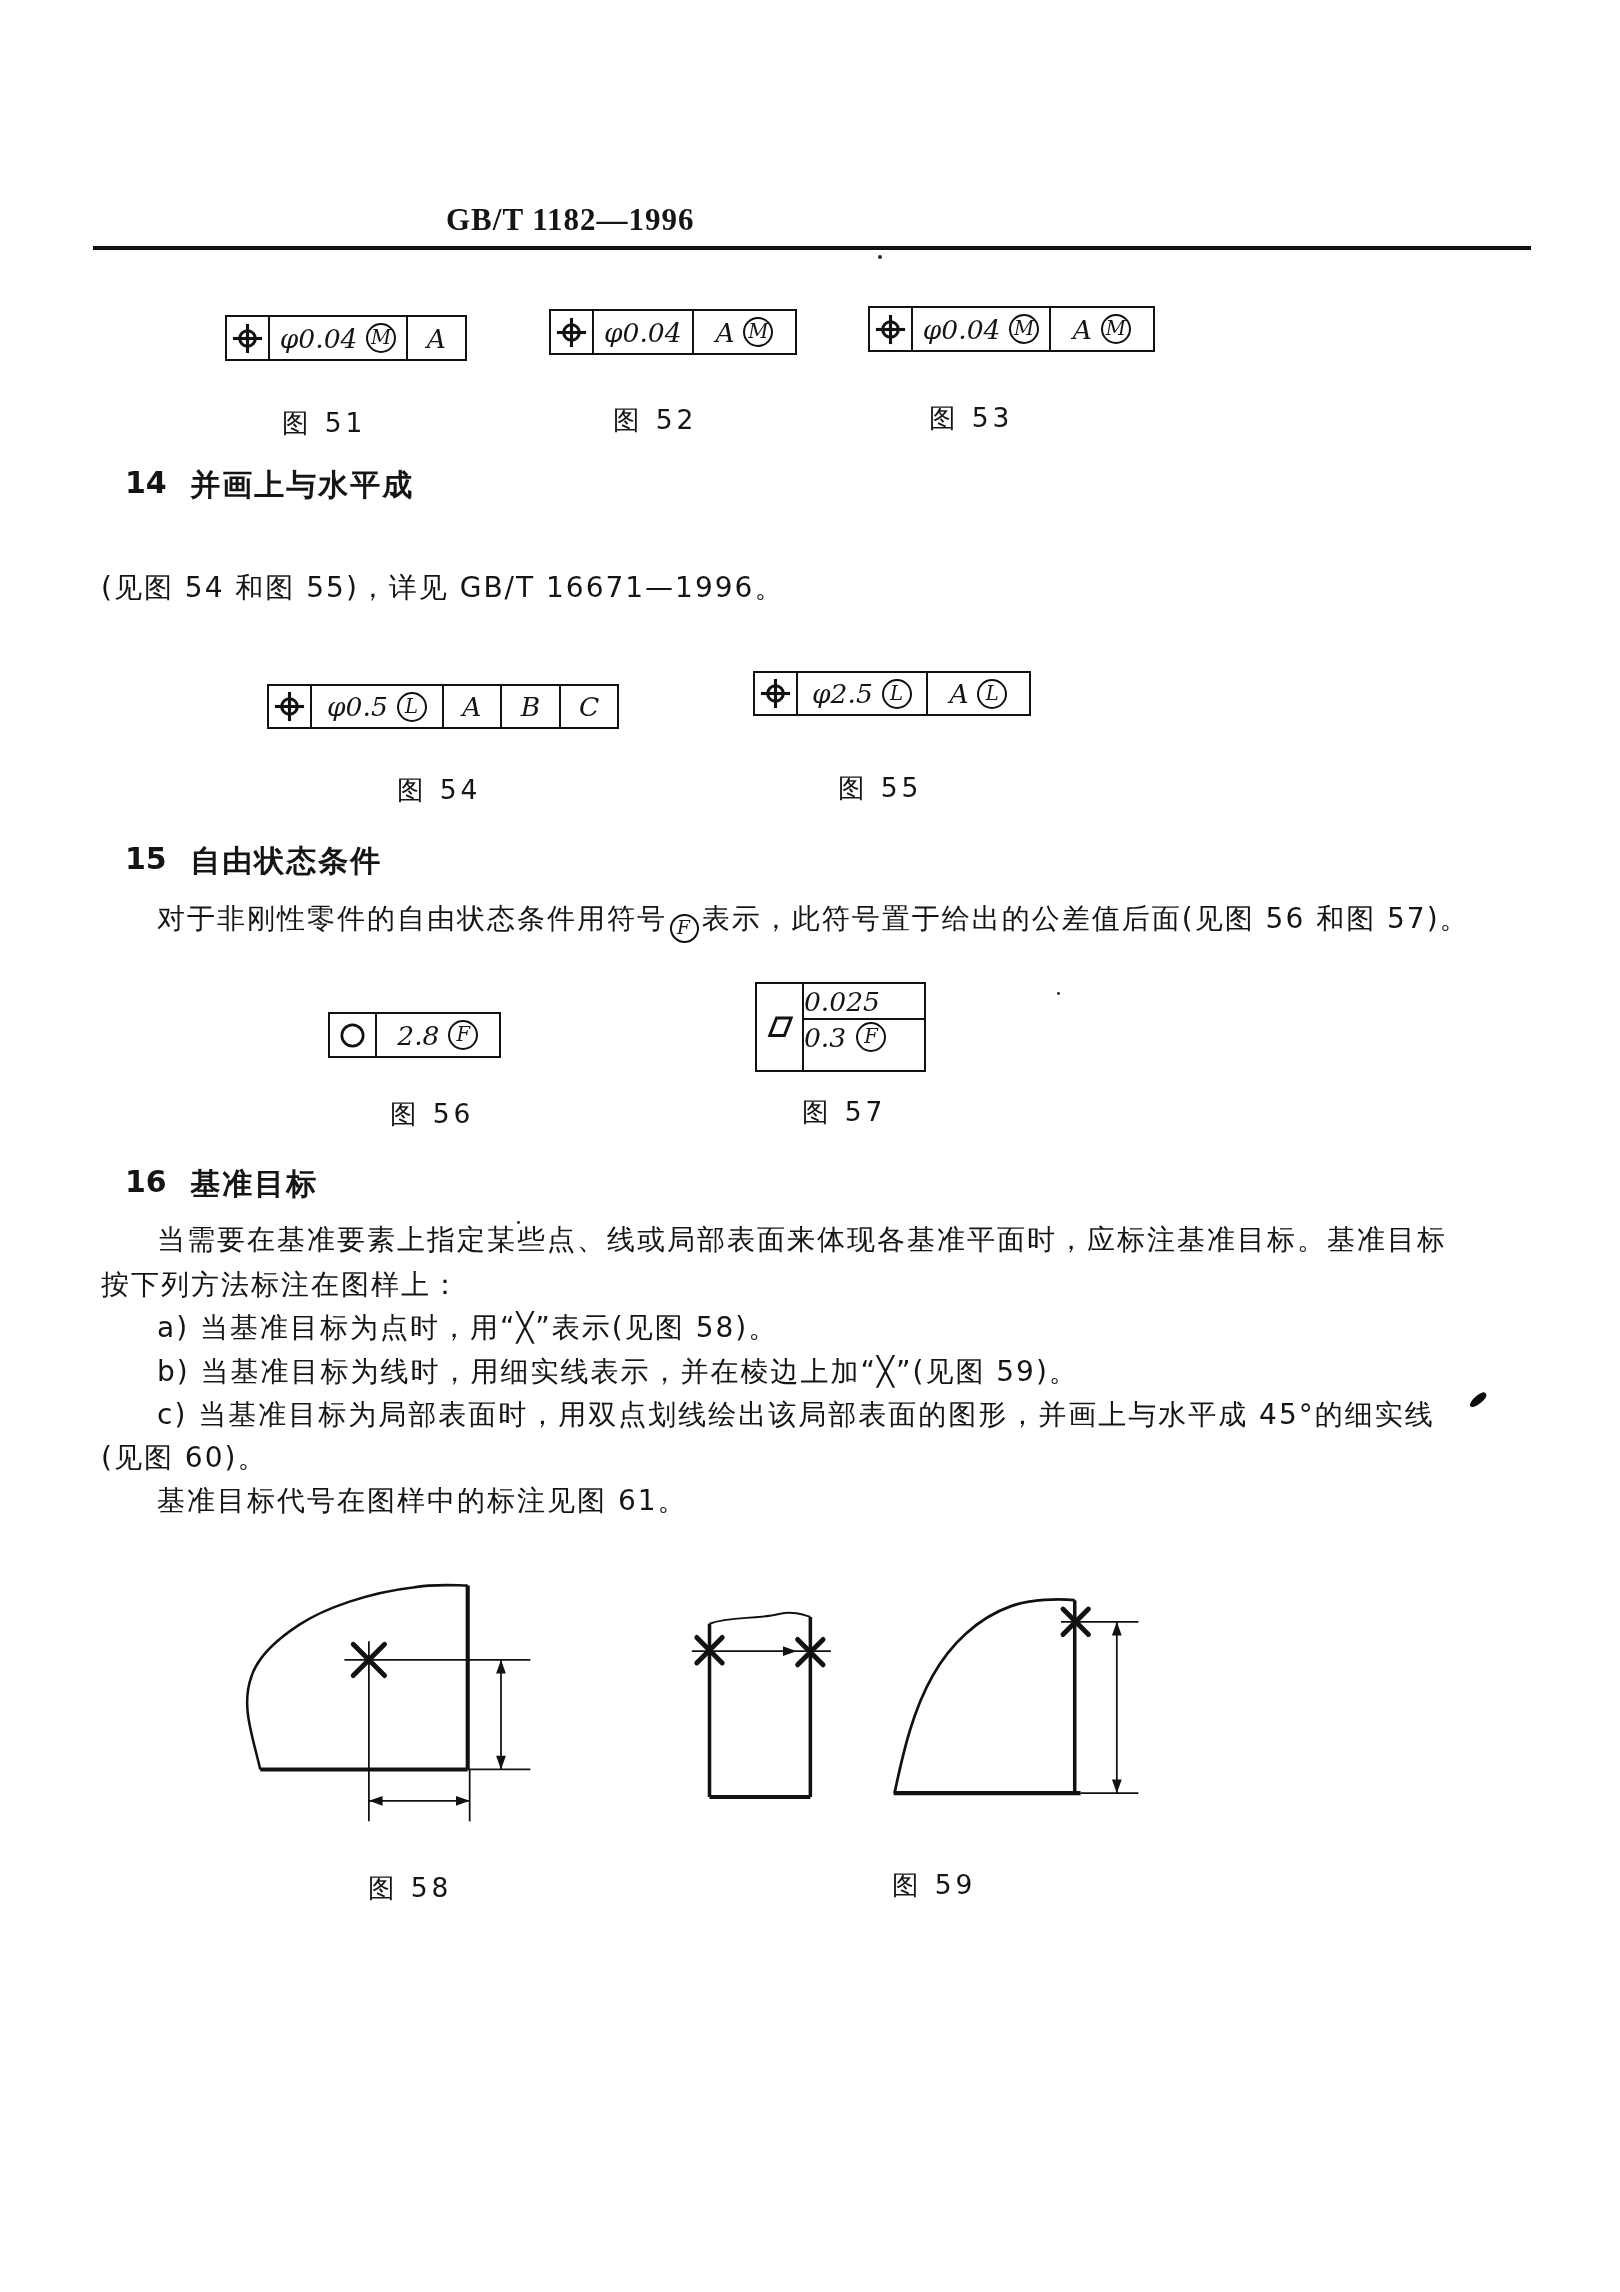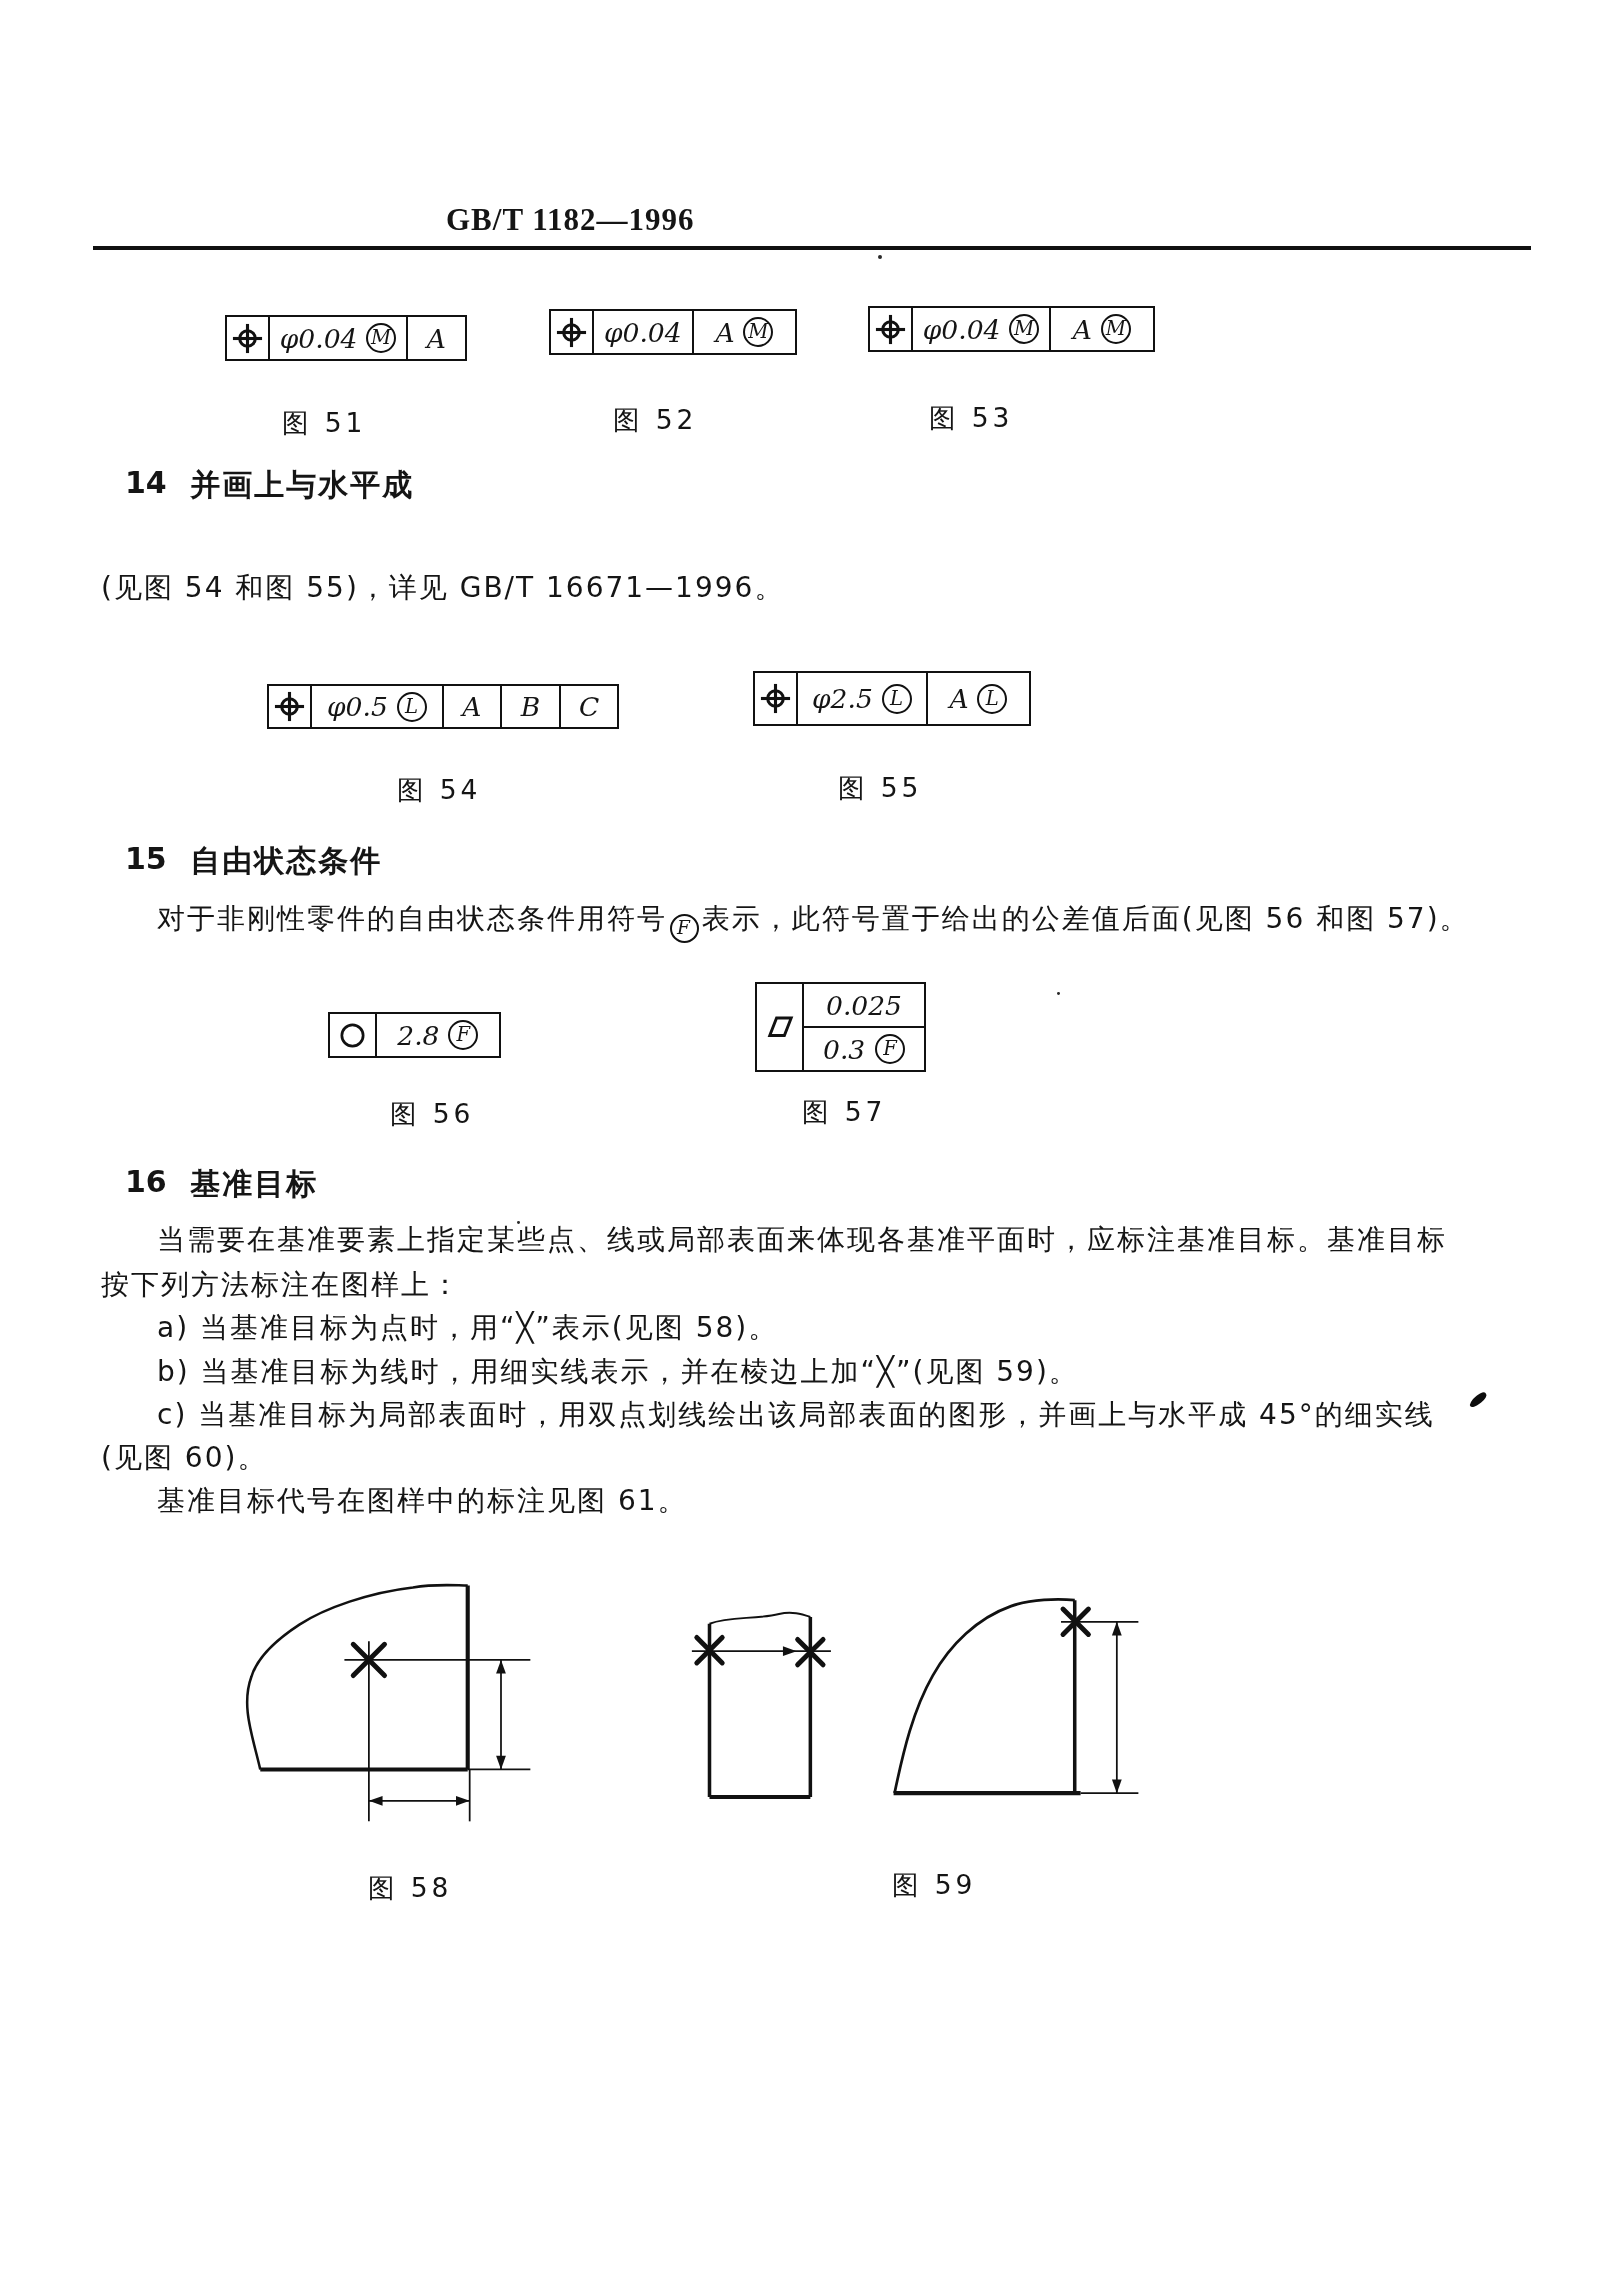--- a/index.html
+++ b/index.html
@@ -21,21 +21,21 @@
   .circled{display:inline-flex;align-items:center;justify-content:center;width:30px;height:30px;
            border:2.5px solid #111;border-radius:50%;box-sizing:border-box;flex:0 0 auto;
            font-family:"DejaVu Serif","Liberation Serif",serif;font-style:italic;font-size:19.6px;line-height:1;}
   .circled-inline{display:inline-flex;align-items:center;justify-content:center;width:29px;height:29px;
            border:2px solid #111;border-radius:50%;box-sizing:border-box;vertical-align:-5.9px;margin:0 2.9px;
            font-family:"DejaVu Serif","Liberation Serif",serif;font-style:italic;font-size:18.6px;line-height:1;}
   
   .fcf2{display:flex;align-items:stretch;border:2.9px solid #111;background:#fff;box-sizing:border-box;}
   .fcf2 .symcell{display:flex;align-items:center;justify-content:center;width:45px;border-right:2.9px solid #111;}
   .fcf2 .rows{display:flex;flex-direction:column;width:120px;}
-  .fcf2 .row{display:flex;align-items:center;justify-content:center;gap:9.8px;height:42px;}
+  .fcf2 .row{display:flex;align-items:center;gap:9.8px;height:34px;}
   .fcf2 .row+.row{border-top:2.9px solid #111;}
   .speck{position:absolute;background:#2a2a2a;border-radius:50%;}
   .inkmark{position:absolute;width:19.6px;height:7.8px;background:#0d0d0d;border-radius:60% 40% 50% 50%;
            transform:rotate(-38deg);}
 </style>
 </head>
 <body>
 
 <div class="page">
 
@@ -120,21 +120,21 @@
       </div>
     <div class="cell" style="width:37px;">
         <span class="val">B</span>
       </div>
     <div class="cell" style="width:37px;">
         <span class="val">C</span>
       </div>
   </div>
   <div class="abs cap" style="left:397px;top:772px;">图 54</div>
 
-  <div class="abs fcf" style="left:753px;top:671px;height:55px;justify-content:space-between;">
+  <div class="abs fcf" style="left:753px;top:671px;height:45px;justify-content:space-between;">
     <div class="cell" style="width:41px;padding:0;">
       <svg width="33" height="33" viewBox="0 0 34 34">
           <circle cx="17" cy="17" r="8" fill="none" stroke="#111" stroke-width="3.2"></circle>
           <line x1="17" y1="2" x2="17" y2="32" stroke="#111" stroke-width="3.2"></line>
           <line x1="2" y1="17" x2="32" y2="17" stroke="#111" stroke-width="3.2"></line>
         </svg>
     </div>
     <div class="cell" style="min-width:108px;">
       <span class="val">φ2.5</span>
       <span class="circled">L</span>

